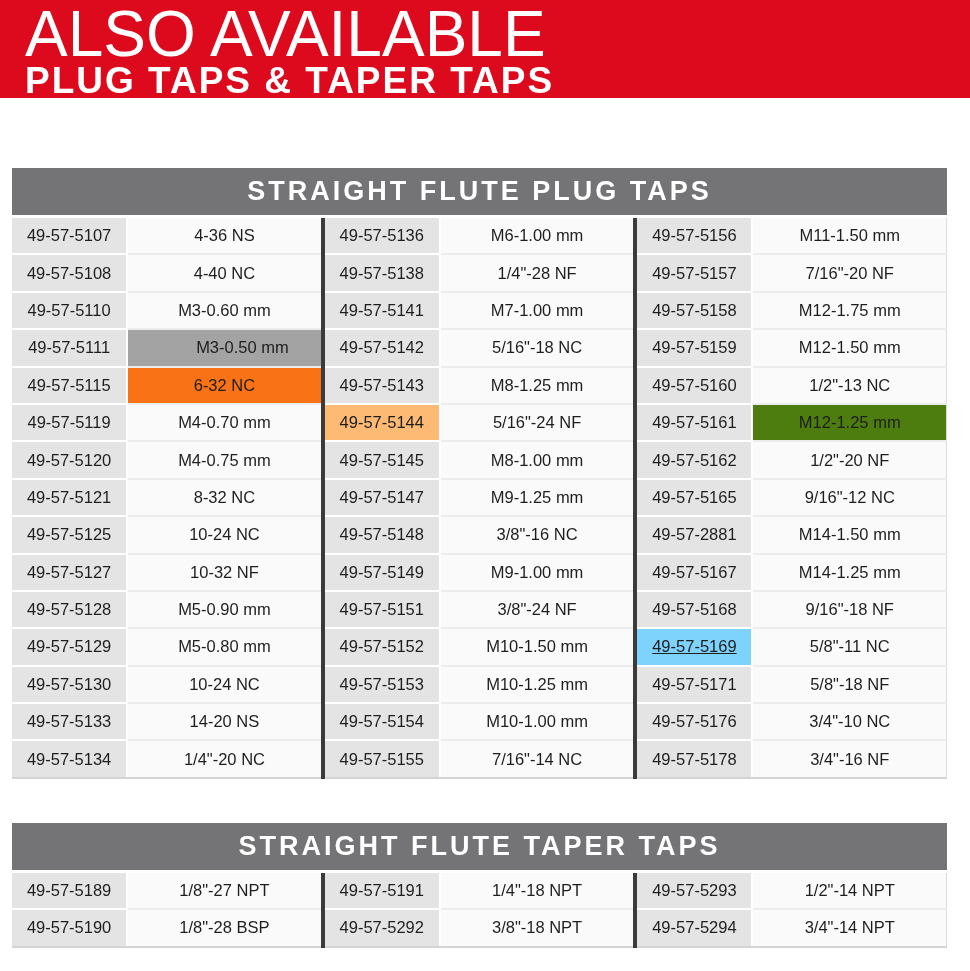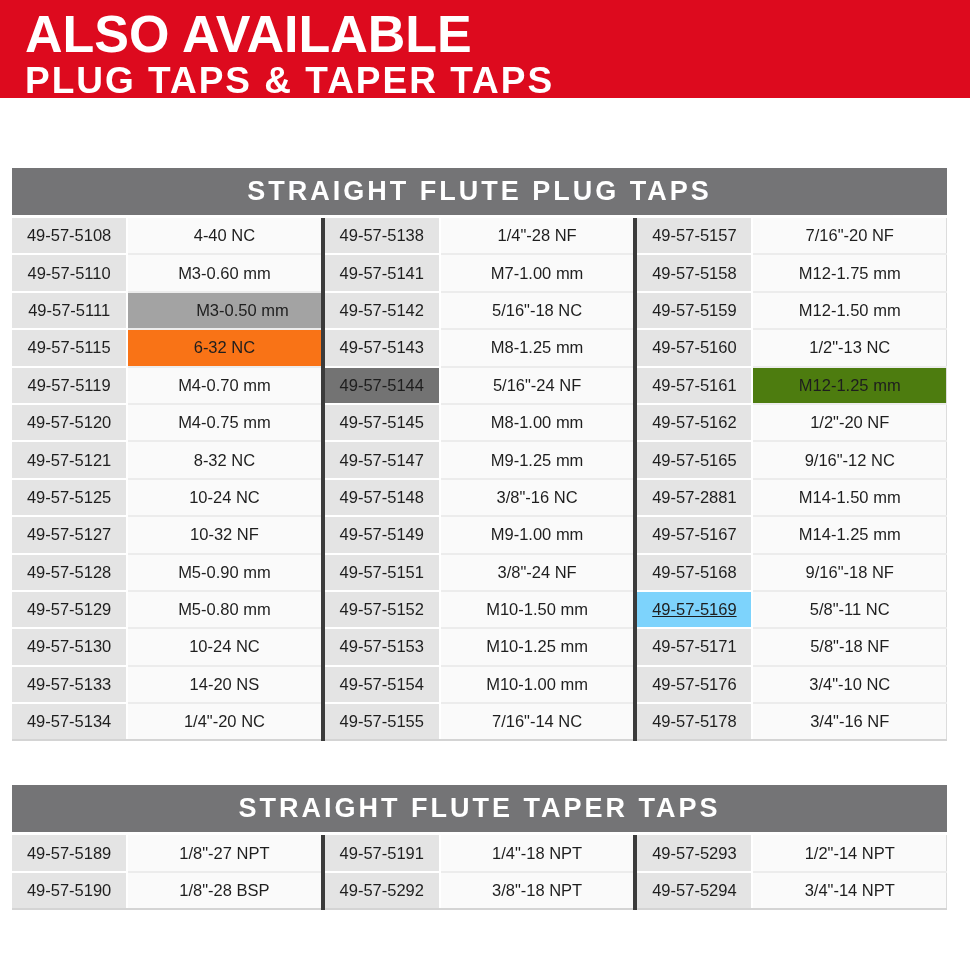--- a/index.html
+++ b/index.html
@@ -18,22 +18,22 @@
   
   .banner {
     width: 100%;
     height: 98px;
     box-sizing: border-box;
     padding: 5px 0 0 25px;
     overflow: hidden;
   }
   .banner-title {
     color: #ffffff;
-    font-size: 52px;
-    font-weight: bold;
+    font-size: 64px;
+    font-weight: normal;
     line-height: 58px;
     letter-spacing: 0px;
     white-space: nowrap;
   }
   .banner-subtitle {
     color: #ffffff;
     font-size: 37px;
     font-weight: bold;
     line-height: 33px;
     letter-spacing: 2px;
@@ -94,20 +94,28 @@
 <header class="banner" style="background: rgb(221, 10, 30);">
   <div class="banner-title">ALSO AVAILABLE</div>
   <div class="banner-subtitle">PLUG TAPS &amp; TAPER TAPS</div>
 </header>
 
 <section class="table-block first">
   <div class="table-title" style="background: rgb(116, 116, 118);">STRAIGHT FLUTE PLUG TAPS</div>
   <table class="spec">
     <tbody>
         <tr>
+          <td class="part" style="background: rgb(228, 228, 228);">49-57-5107</td>
+          <td class="size divider" style="background: rgb(250, 250, 250);">4-36 NS</td>
+          <td class="part" style="background: rgb(228, 228, 228);">49-57-5136</td>
+          <td class="size divider" style="background: rgb(250, 250, 250);">M6-1.00 mm</td>
+          <td class="part" style="background: rgb(228, 228, 228);">49-57-5156</td>
+          <td class="size last" style="background: rgb(250, 250, 250);">M11-1.50 mm</td>
+        </tr>
+        <tr>
           <td class="part" style="background: rgb(228, 228, 228);">49-57-5108</td>
           <td class="size divider" style="background: rgb(250, 250, 250);">4-40 NC</td>
           <td class="part" style="background: rgb(228, 228, 228);">49-57-5138</td>
           <td class="size divider" style="background: rgb(250, 250, 250);">1/4"-28 NF</td>
           <td class="part" style="background: rgb(228, 228, 228);">49-57-5157</td>
           <td class="size last" style="background: rgb(250, 250, 250);">7/16"-20 NF</td>
         </tr>
         <tr>
           <td class="part" style="background: rgb(228, 228, 228); text-align: center;">49-57-5110</td>
           <td class="size divider" style="background: rgb(250, 250, 250);">M3-0.60 mm</td>
@@ -128,21 +136,21 @@
           <td class="part" style="background: rgb(228, 228, 228);">49-57-5115</td>
           <td class="size divider" style="background: #f97316;">6-32 NC</td>
           <td class="part" style="background: rgb(228, 228, 228);">49-57-5143</td>
           <td class="size divider" style="background: rgb(250, 250, 250);">M8-1.25 mm</td>
           <td class="part" style="background: rgb(228, 228, 228);">49-57-5160</td>
           <td class="size last" style="background: rgb(250, 250, 250);">1/2"-13 NC</td>
         </tr>
         <tr>
           <td class="part" style="background: rgb(228, 228, 228);">49-57-5119</td>
           <td class="size divider" style="background: rgb(250, 250, 250);">M4-0.70 mm</td>
-          <td class="part" style="background: #737373;">49-57-5144</td>
+          <td class="part" style="background: #fdba74;">49-57-5144</td>
           <td class="size divider" style="background: rgb(250, 250, 250);">5/16"-24 NF</td>
           <td class="part" style="background: rgb(228, 228, 228);">49-57-5161</td>
           <td class="size last" style="background: #4d7c0f;">M12-1.25 mm</td>
         </tr>
         <tr>
           <td class="part" style="background: rgb(228, 228, 228);">49-57-5120</td>
           <td class="size divider" style="background: rgb(250, 250, 250);">M4-0.75 mm</td>
           <td class="part" style="background: rgb(228, 228, 228);">49-57-5145</td>
           <td class="size divider" style="background: rgb(250, 250, 250);">M8-1.00 mm</td>
           <td class="part" style="background: rgb(228, 228, 228);">49-57-5162</td>

